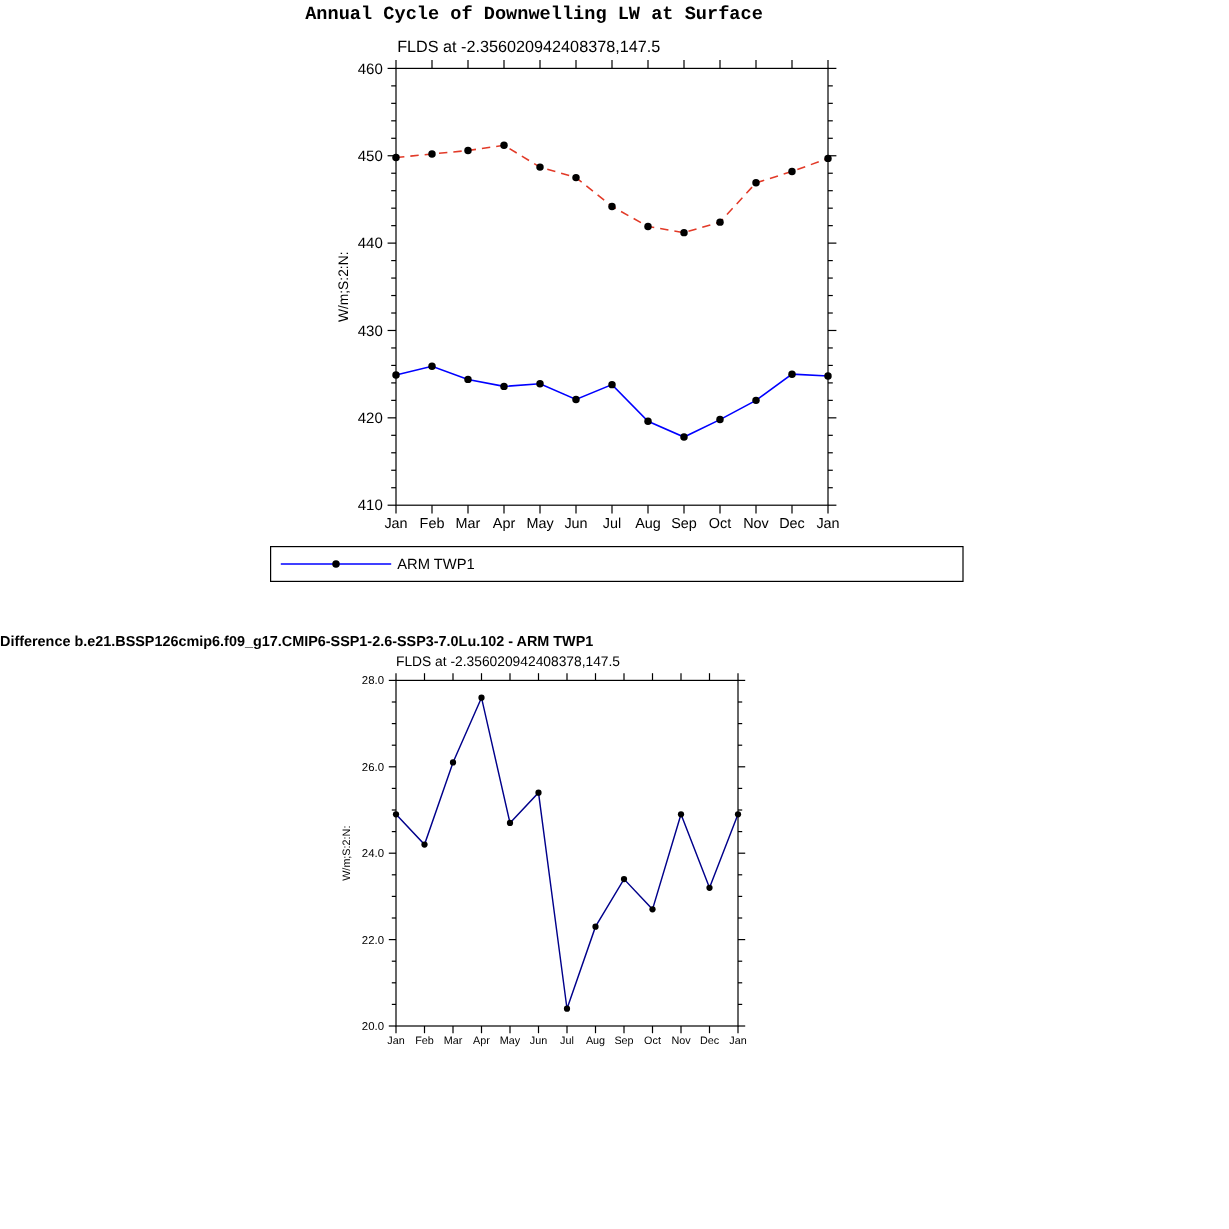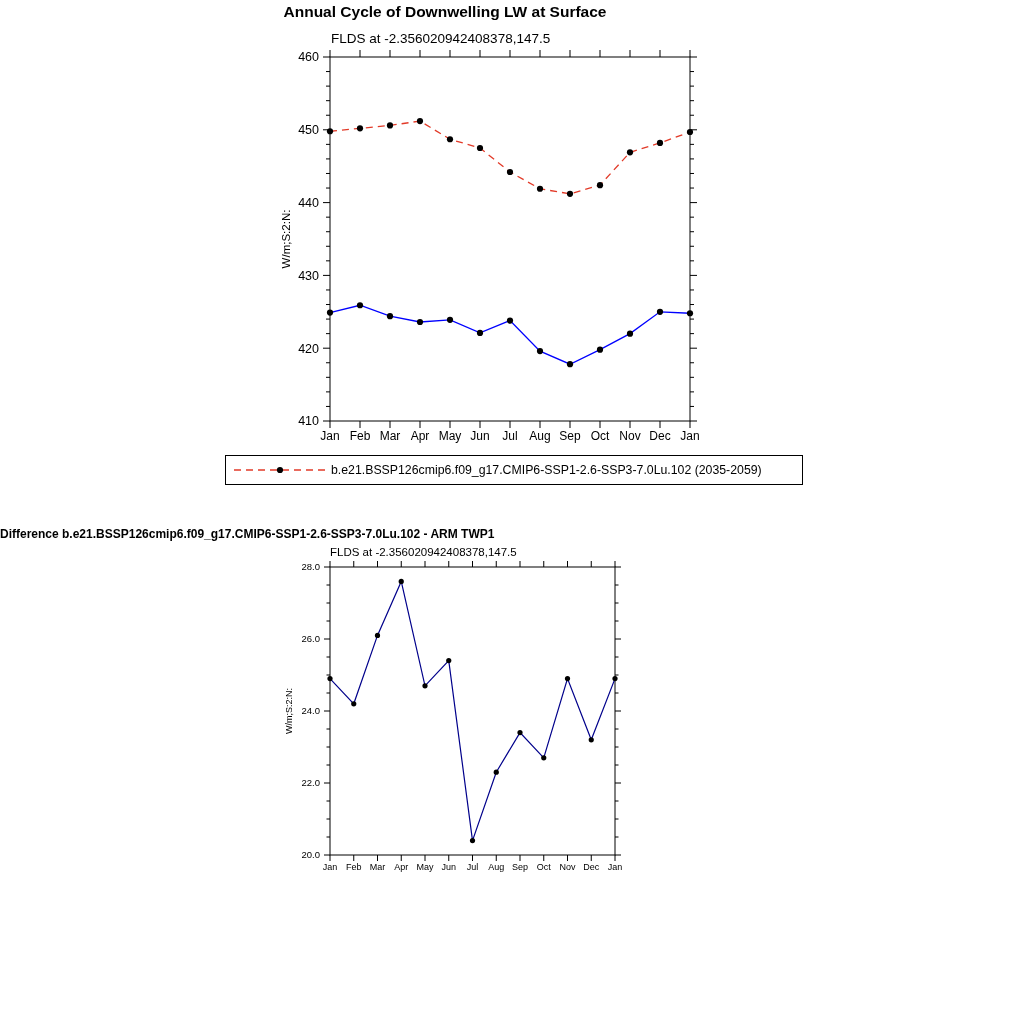--- a/index.html
+++ b/index.html
@@ -7,21 +7,21 @@
     width:1024px; height:1024px;
     background:#ffffff;
     font-family:"Liberation Sans", sans-serif;
     position:relative;
     overflow:hidden;
     color:#000;
   }
   .abs { position:absolute; }
   #title1 {
     top:3px; left:0; width:890px;
-    text-align:center; font-weight:bold; font-size:15.5px;
+    text-align:center; font-weight:bold; font-size:15.5px;font-family:Liberation Mono, monospace;
   }
   #subtitle1 { top:31px; left:331px; font-size:13.5px; }
   #legend {
     top:455px; left:225px; width:578px;
     border:1px solid #000;
     padding:2px 0 2px 6px;
     box-sizing:border-box;
     background:#fff;
   }
   .legend-row { display:flex; align-items:center; height:24px; }
@@ -166,24 +166,24 @@
     <circle cx="340" cy="148.8640000000001" r="3.1" fill="#000000"></circle>
     <circle cx="370" cy="140.12800000000018" r="3.1" fill="#000000"></circle>
     <circle cx="400" cy="107.36800000000017" r="3.1" fill="#000000"></circle>
     <circle cx="430" cy="97.90400000000011" r="3.1" fill="#000000"></circle>
     <circle cx="460" cy="86.9840000000001" r="3.1" fill="#000000"></circle>
   </svg>
 
 <div id="legend" class="abs">
   <div class="legend-row">
     <svg width="96" height="16">
-      <line id="leg2-line" x1="2" y1="8" x2="94" y2="8" stroke-width="1.3" stroke-dasharray="7,5" stroke="#e23a28"></line>
-      <circle id="leg2-dot" cx="48" cy="8" r="3.1" fill="#000000"></circle>
+      <line id="leg1-line" x1="2" y1="8" x2="94" y2="8" stroke-width="1.3" stroke="#0000ff"></line>
+      <circle id="leg1-dot" cx="48" cy="8" r="3.1" fill="#000000"></circle>
     </svg>
-    <span class="legend-label">b.e21.BSSP126cmip6.f09_g17.CMIP6-SSP1-2.6-SSP3-7.0Lu.102 (2035-2059)</span>
+    <span class="legend-label">ARM TWP1</span>
   </div>
 </div>
 
 <div id="title2" class="abs">Difference b.e21.BSSP126cmip6.f09_g17.CMIP6-SSP1-2.6-SSP3-7.0Lu.102 - ARM TWP1</div>
 <div id="subtitle2" class="abs">FLDS at -2.356020942408378,147.5</div>
 <svg id="chart2" class="abs" style="left:250px; top:555px;" width="420" height="330">
     <g stroke="#000" fill="none" stroke-width="1">
       <rect x="80" y="12" width="285" height="288"></rect>
       <line x1="80" y1="300" x2="74" y2="300"></line>
       <line x1="365" y1="300" x2="371" y2="300"></line>

